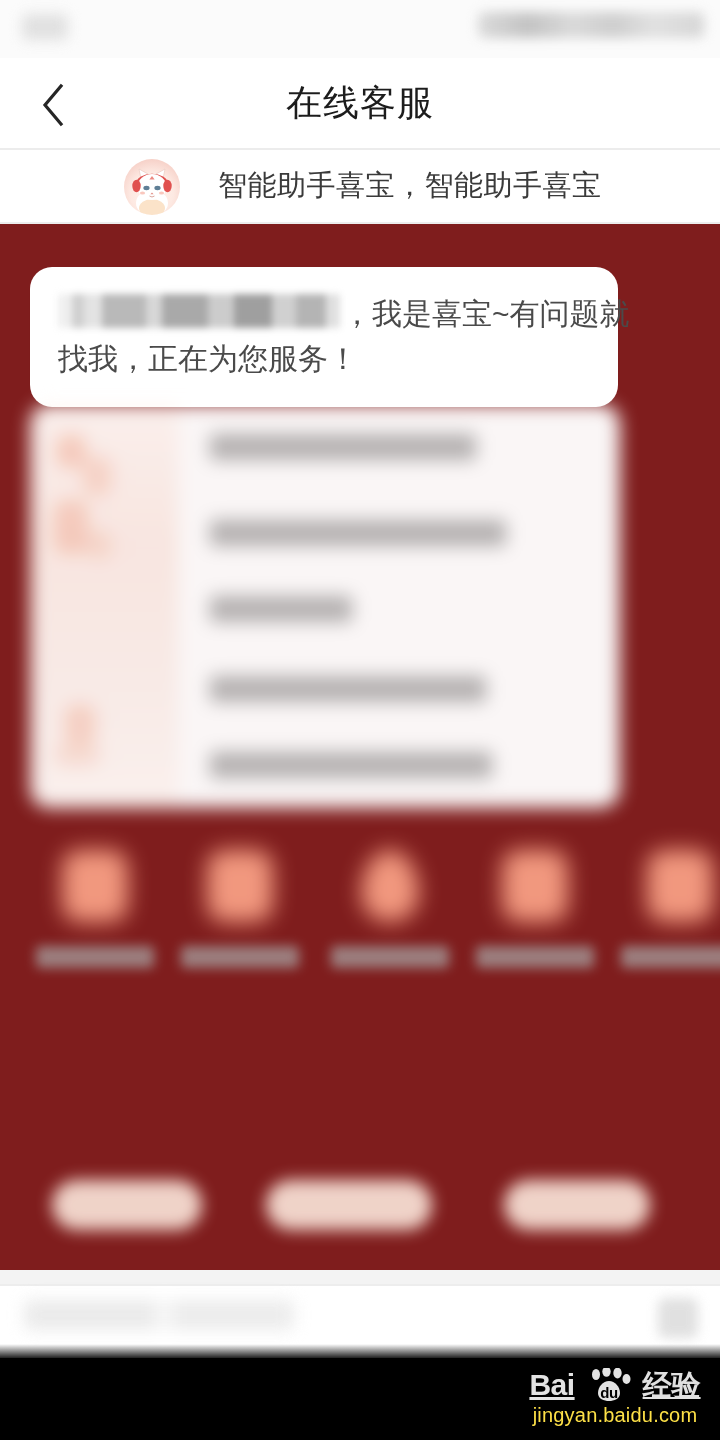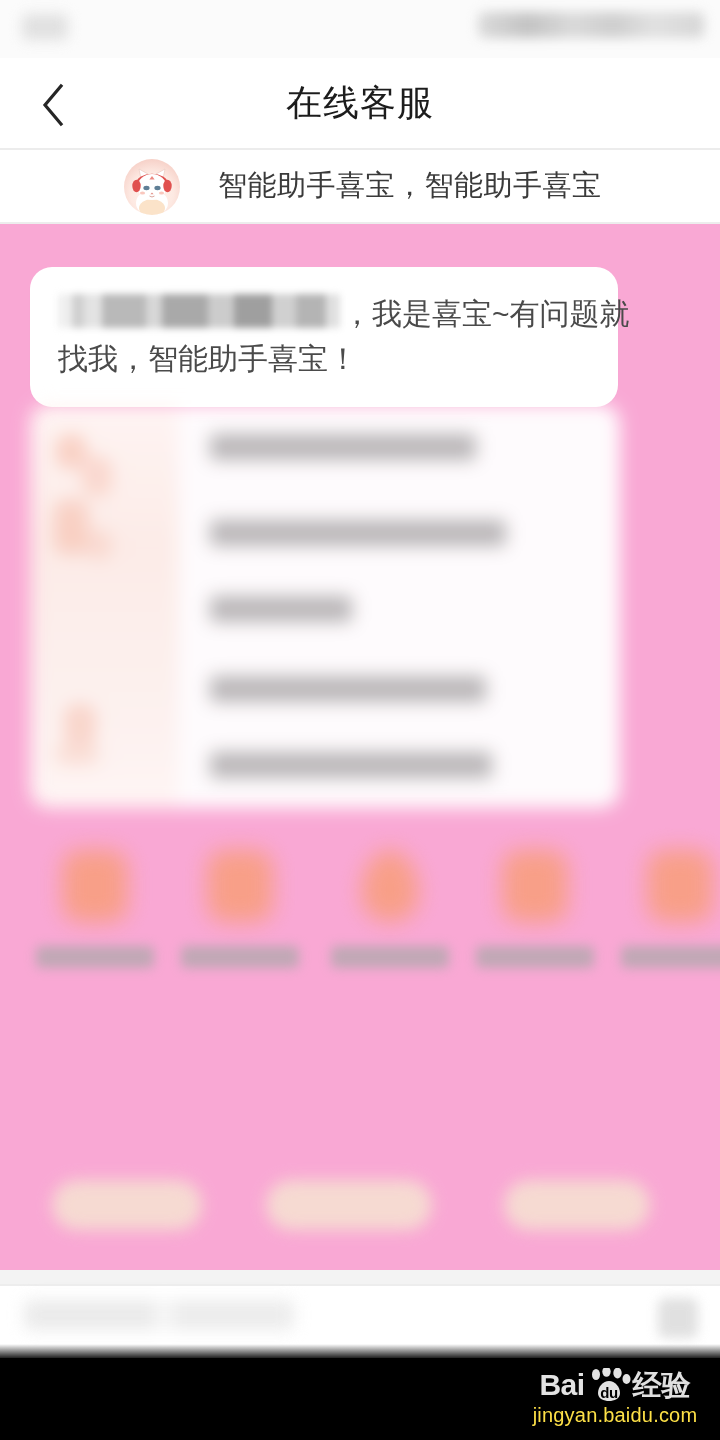--- a/index.html
+++ b/index.html
@@ -120,21 +120,21 @@
     width: 720px; height: 2px;
     background: #ededed;
     z-index: 4;
   }
 
   
   .chat-body {
     position: absolute;
     left: 0; top: 224px;
     width: 720px; height: 1060px;
-    background: #f9a8d4;
+    background: #7f1d1d;
     overflow: hidden;
   }
 
   
   .bubble {
     position: absolute;
     left: 30px; top: 43px;
     width: 588px;
     padding: 24px 28px 26px 28px;
     background: #ffffff;
@@ -311,26 +311,27 @@
     right: 12px; top: 10px;
     width: 186px;
     text-align: center;
     color: #d9d9d9;
     user-select: none;
   }
   .wm-top {
     display: flex;
     align-items: center;
     justify-content: center;
-    gap: 2px;
+    gap: 12px;
     font-size: 30px;
     font-weight: 700;
     line-height: 34px;
     letter-spacing: -.5px;
     color: #e3e3e3;
+    text-decoration: underline;
   }
   .wm-paw { position: relative; display:inline-block; width: 44px; height: 34px; }
   .wm-paw svg { display:block; }
   .wm-cn { font-size: 29px; font-weight: 700; letter-spacing: 0px; color: #e0e0e0; }
   .wm-url {
     font-size: 20px;
     line-height: 26px;
     letter-spacing: .2px;
     color: #fde047;
     font-weight: 400;
@@ -390,21 +391,21 @@
     <div class="agent-text">智能助手喜宝，智能助手喜宝</div>
   </div>
   <div class="agent-divider"></div>
 
   <div class="chat-body">
 
     <div class="bubble">
       <div class="bubble-line">
         <span class="redacted"></span><span>，我是喜宝~有问题就</span>
       </div>
-      <div class="bubble-line">找我，智能助手喜宝！</div>
+      <div class="bubble-line">找我，正在为您服务！</div>
     </div>
 
     <div class="faq-card">
       <div class="faq-side">
         <div class="faq-side-blob" style="left:26px;top:30px;width:30px;height:34px;"></div>
         <div class="faq-side-blob" style="left:52px;top:52px;width:30px;height:40px;opacity:.38;"></div>
         <div class="faq-side-blob" style="left:24px;top:96px;width:34px;height:54px;opacity:.5;"></div>
         <div class="faq-side-blob" style="left:56px;top:126px;width:26px;height:30px;opacity:.3;"></div>
         <div class="faq-side-blob" style="left:34px;top:300px;width:32px;height:40px;opacity:.45;"></div>
         <div class="faq-side-blob" style="left:24px;top:338px;width:46px;height:24px;opacity:.3;"></div>

